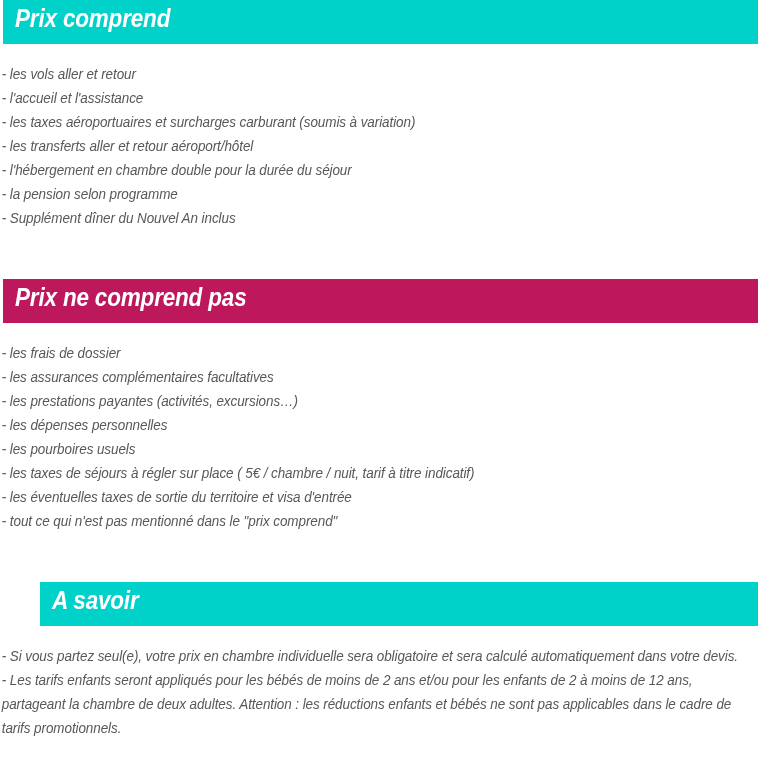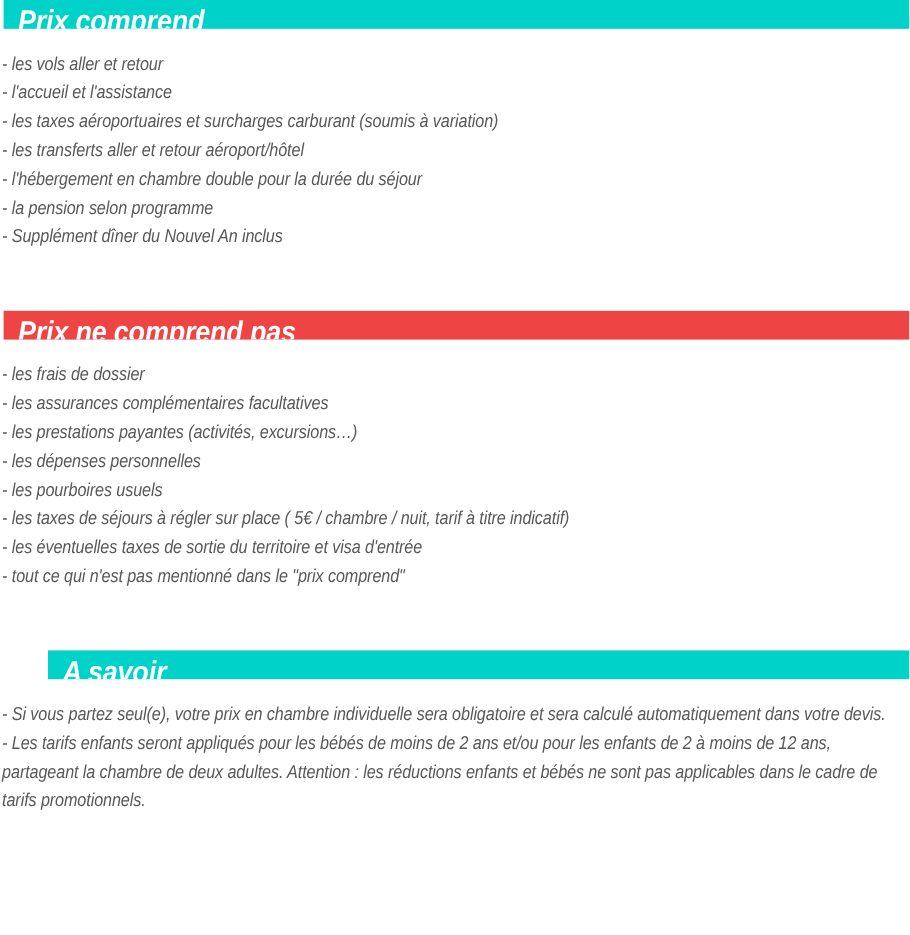--- a/index.html
+++ b/index.html
@@ -9,21 +9,21 @@
   }
   .page {
     position: relative;
     width: 758px;
     height: 779px;
     overflow: hidden;
     background: #ffffff;
     font-family: "Liberation Sans", sans-serif;
   }
   .banner {
-    height: 24px;
+    height: 44px;
     line-height: 36px;
     margin-left: 3px;
     padding-left: 12px;
     background: #00d2c9;
     overflow: hidden;
   }
   .banner-title {
     display: inline-block;
     transform: scaleX(0.9);
     transform-origin: left center;
@@ -68,21 +68,21 @@
       <div class="item">- l'accueil et l'assistance</div>
       <div class="item">- les taxes aéroportuaires et surcharges carburant (soumis à variation)</div>
       <div class="item">- les transferts aller et retour aéroport/hôtel</div>
       <div class="item">- l'hébergement en chambre double pour la durée du séjour</div>
       <div class="item">- la pension selon programme</div>
       <div class="item">- Supplément dîner du Nouvel An inclus</div>
     </div>
   </section>
 
   <section>
-    <header class="banner" style="background: #ef4444;">
+    <header class="banner" style="background: #be185d;">
       <span class="banner-title" style="color: rgb(255, 255, 255);">Prix ne comprend pas</span>
     </header>
     <div class="section-body" style="color: rgb(88, 88, 90);">
       <div class="item">- les frais de dossier</div>
       <div class="item">- les assurances complémentaires facultatives</div>
       <div class="item">- les prestations payantes (activités, excursions…)</div>
       <div class="item">- les dépenses personnelles</div>
       <div class="item">- les pourboires usuels</div>
       <div class="item">- les taxes de séjours à régler sur place ( 5€ / chambre / nuit, tarif à titre indicatif)</div>
       <div class="item">- les éventuelles taxes de sortie du territoire et visa d'entrée</div>

